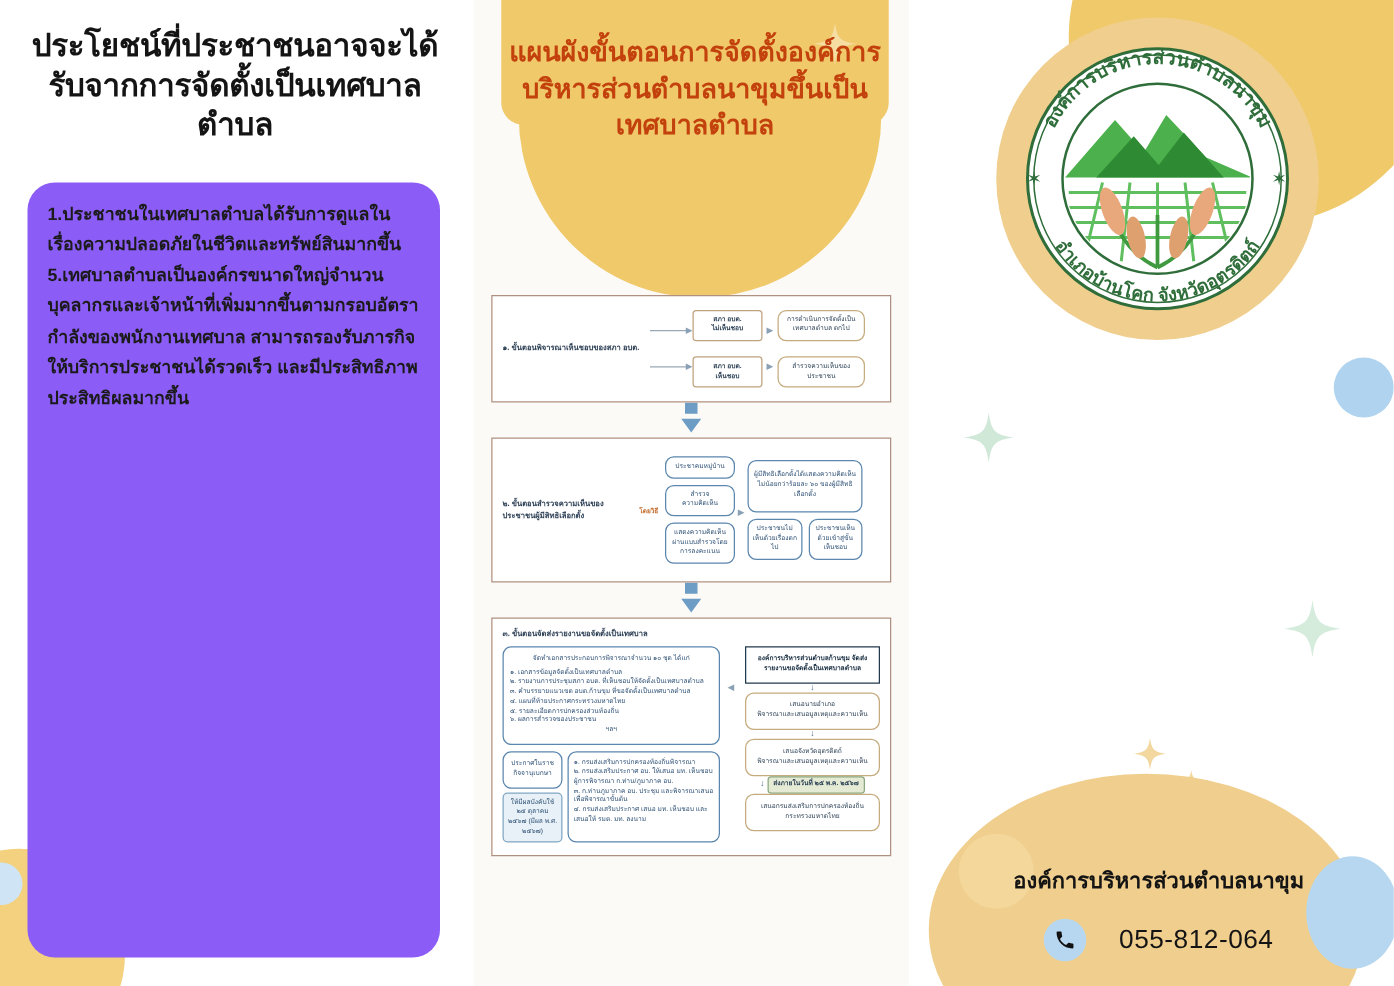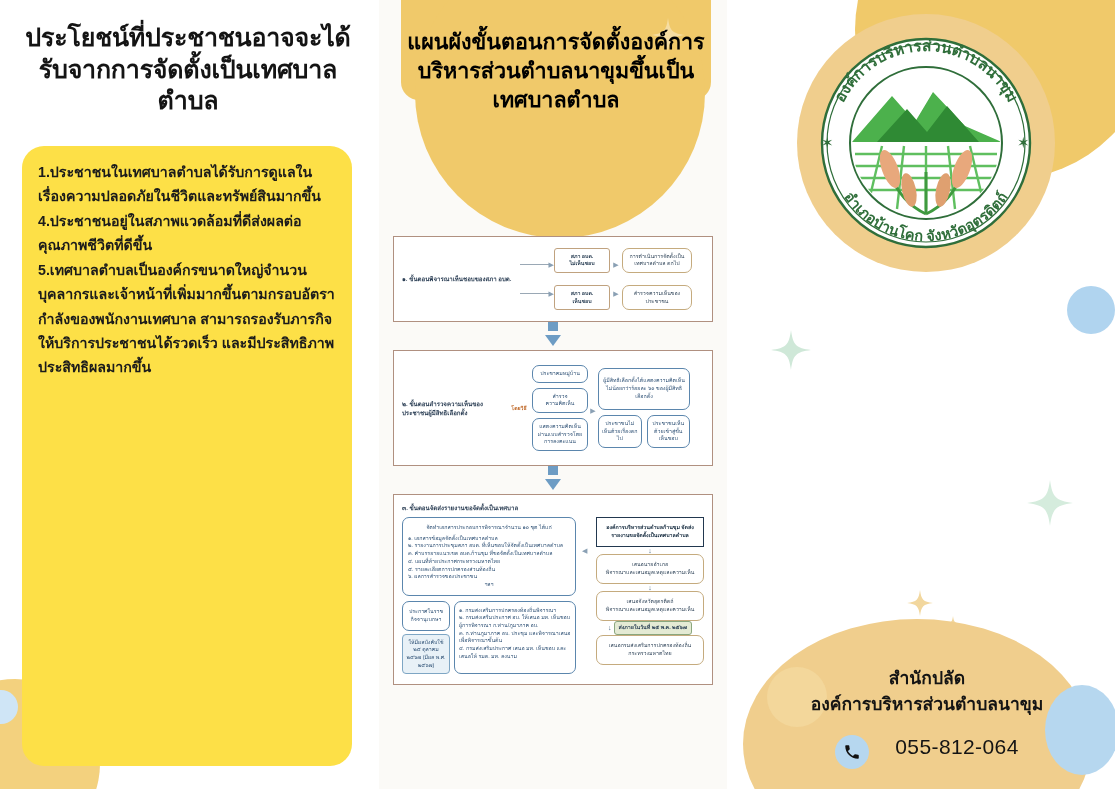--- a/index.html
+++ b/index.html
@@ -19,41 +19,41 @@
 
   
   .col-left { position:absolute; left:0; top:0; width:372px; height:789px; }
   .left-title {
     position:absolute; left:18px; top:22px; width:340px;
     text-align:center; font-weight:bold; font-size:25px; line-height:1.26;
     color:#141414; letter-spacing:-0.2px;
   }
   .left-card {
     position:absolute; left:22px; top:146px; width:330px; height:620px;
-    background:#fde047; border-radius:22px; padding:14px 16px 14px 16px;
+    background:#8b5cf6; border-radius:22px; padding:14px 16px 14px 16px;
   }
   .left-card p {
     font-size:14.2px; line-height:1.72; color:#1b1b1b; font-weight:600;
   }
 
   
   .col-center { position:absolute; left:379px; top:0; width:350px; height:789px; }
   .center-bg { position:absolute; left:0; top:0; width:348px; height:789px; background:#fbfaf7; }
   .center-head-rect {
     position:absolute; left:22px; top:0px; width:310px; height:100px;
     background:#f0c96a; border-radius:0 0 18px 18px;
   }
   .center-head-circle {
     position:absolute; left:36px; top:-52px; width:290px; height:290px;
     background:#f0c96a; border-radius:50%;
   }
   .center-title {
     position:absolute; left:20px; top:28px; width:314px;
     text-align:center; font-weight:bold; font-size:21.5px; line-height:1.34;
-    color:#000000; z-index:5;
+    color:#c2410c; z-index:5;
   }
   .sparkle-head { position:absolute; right:44px; top:18px; z-index:4; }
 
   
   .flow { position:absolute; left:14px; top:236px; width:320px; z-index:6; }
   .flow-section {
     border:1.4px solid #b09080; background:#ffffff;
     padding:8px 8px; margin-bottom:0px; position:relative;
   }
   .flow-label {
@@ -102,41 +102,40 @@
   .footer-blob-3 {
     position:absolute; right:-4px; bottom:14px; width:74px; height:90px;
     background:#b6d7ef; border-radius:50%;
   }
   .footer-text {
     position:absolute; left:20px; bottom:72px; width:340px; text-align:center;
     font-weight:bold; font-size:17.5px; line-height:1.45; color:#141414; z-index:4;
   }
   .phone-row {
     position:absolute; left:20px; bottom:20px; width:340px; z-index:4;
-    display:flex; align-items:flex-start; justify-content:center; gap:26px;
+    display:flex; align-items:center; justify-content:center; gap:26px;
   }
   .phone-badge {
     width:34px;height:34px;border-radius:50%;background:#b6d7ef;
     display:flex;align-items:center;justify-content:center;
   }
   .phone-num { font-size:21px; color:#141414; font-weight:500; letter-spacing:0.4px; }
 </style>
 </head>
 <body>
 
 <div class="deco blob-gold-top-right"></div>
 <div class="deco blob-gold-bottom-left"></div>
 <div class="deco blob-blue-right"></div>
 <div class="deco blob-blue-left"></div>
 
 <div class="col-left">
   <div class="left-title">ประโยชน์ที่ประชาชนอาจจะได้รับจากการจัดตั้งเป็นเทศบาลตำบล</div>
   <div class="left-card">
     <p>1.ประชาชนในเทศบาลตำบลได้รับการดูแลในเรื่องความปลอดภัยในชีวิตและทรัพย์สินมากขึ้น</p>
-    <p>4.ประชาชนอยู่ในสภาพแวดล้อมที่ดีส่งผลต่อคุณภาพชีวิตที่ดีขึ้น</p>
     <p>5.เทศบาลตำบลเป็นองค์กรขนาดใหญ่จำนวนบุคลากรและเจ้าหน้าที่เพิ่มมากขึ้นตามกรอบอัตรากำลังของพนักงานเทศบาล สามารถรองรับภารกิจให้บริการประชาชนได้รวดเร็ว และมีประสิทธิภาพประสิทธิผลมากขึ้น</p>
   </div>
 </div>
 
 <div class="col-center">
   <div class="center-bg"></div>
   <div class="center-head-rect"></div>
   <div class="center-head-circle"></div>
 
   <svg class="sparkle-head" width="34" height="34" viewBox="0 0 40 40">
@@ -332,21 +331,20 @@
   <svg class="sparkle" style="left:208px;top:616px;" width="16" height="16" viewBox="0 0 40 40">
     <path d="M20 0 C22 15 25 18 40 20 C25 22 22 25 20 40 C18 25 15 22 0 20 C15 18 18 15 20 0 Z" fill="#f2d79e"></path>
   </svg>
 
 
   <div class="footer-blob"></div>
   <div class="footer-blob-2"></div>
   <div class="footer-blob-3"></div>
 
   <div class="footer-text">
-    <div>สำนักปลัด</div>
     <div>องค์การบริหารส่วนตำบลนาขุม</div>
   </div>
 
   <div class="phone-row">
     <span class="phone-badge">
       <svg width="18" height="18" viewBox="0 0 24 24" fill="#111">
         <path d="M6.6 10.8c1.4 2.8 3.8 5.2 6.6 6.6l2.2-2.2c.3-.3.7-.4 1-.2 1.1.4 2.3.6 3.6.6.6 0 1 .4 1 1V20c0 .6-.4 1-1 1C10.6 21 3 13.4 3 4c0-.6.4-1 1-1h3.4c.6 0 1 .4 1 1 0 1.2.2 2.4.6 3.6.1.3 0 .7-.2 1l-2.2 2.2z"></path>
       </svg>
     </span>
     <span class="phone-num">055-812-064</span>

